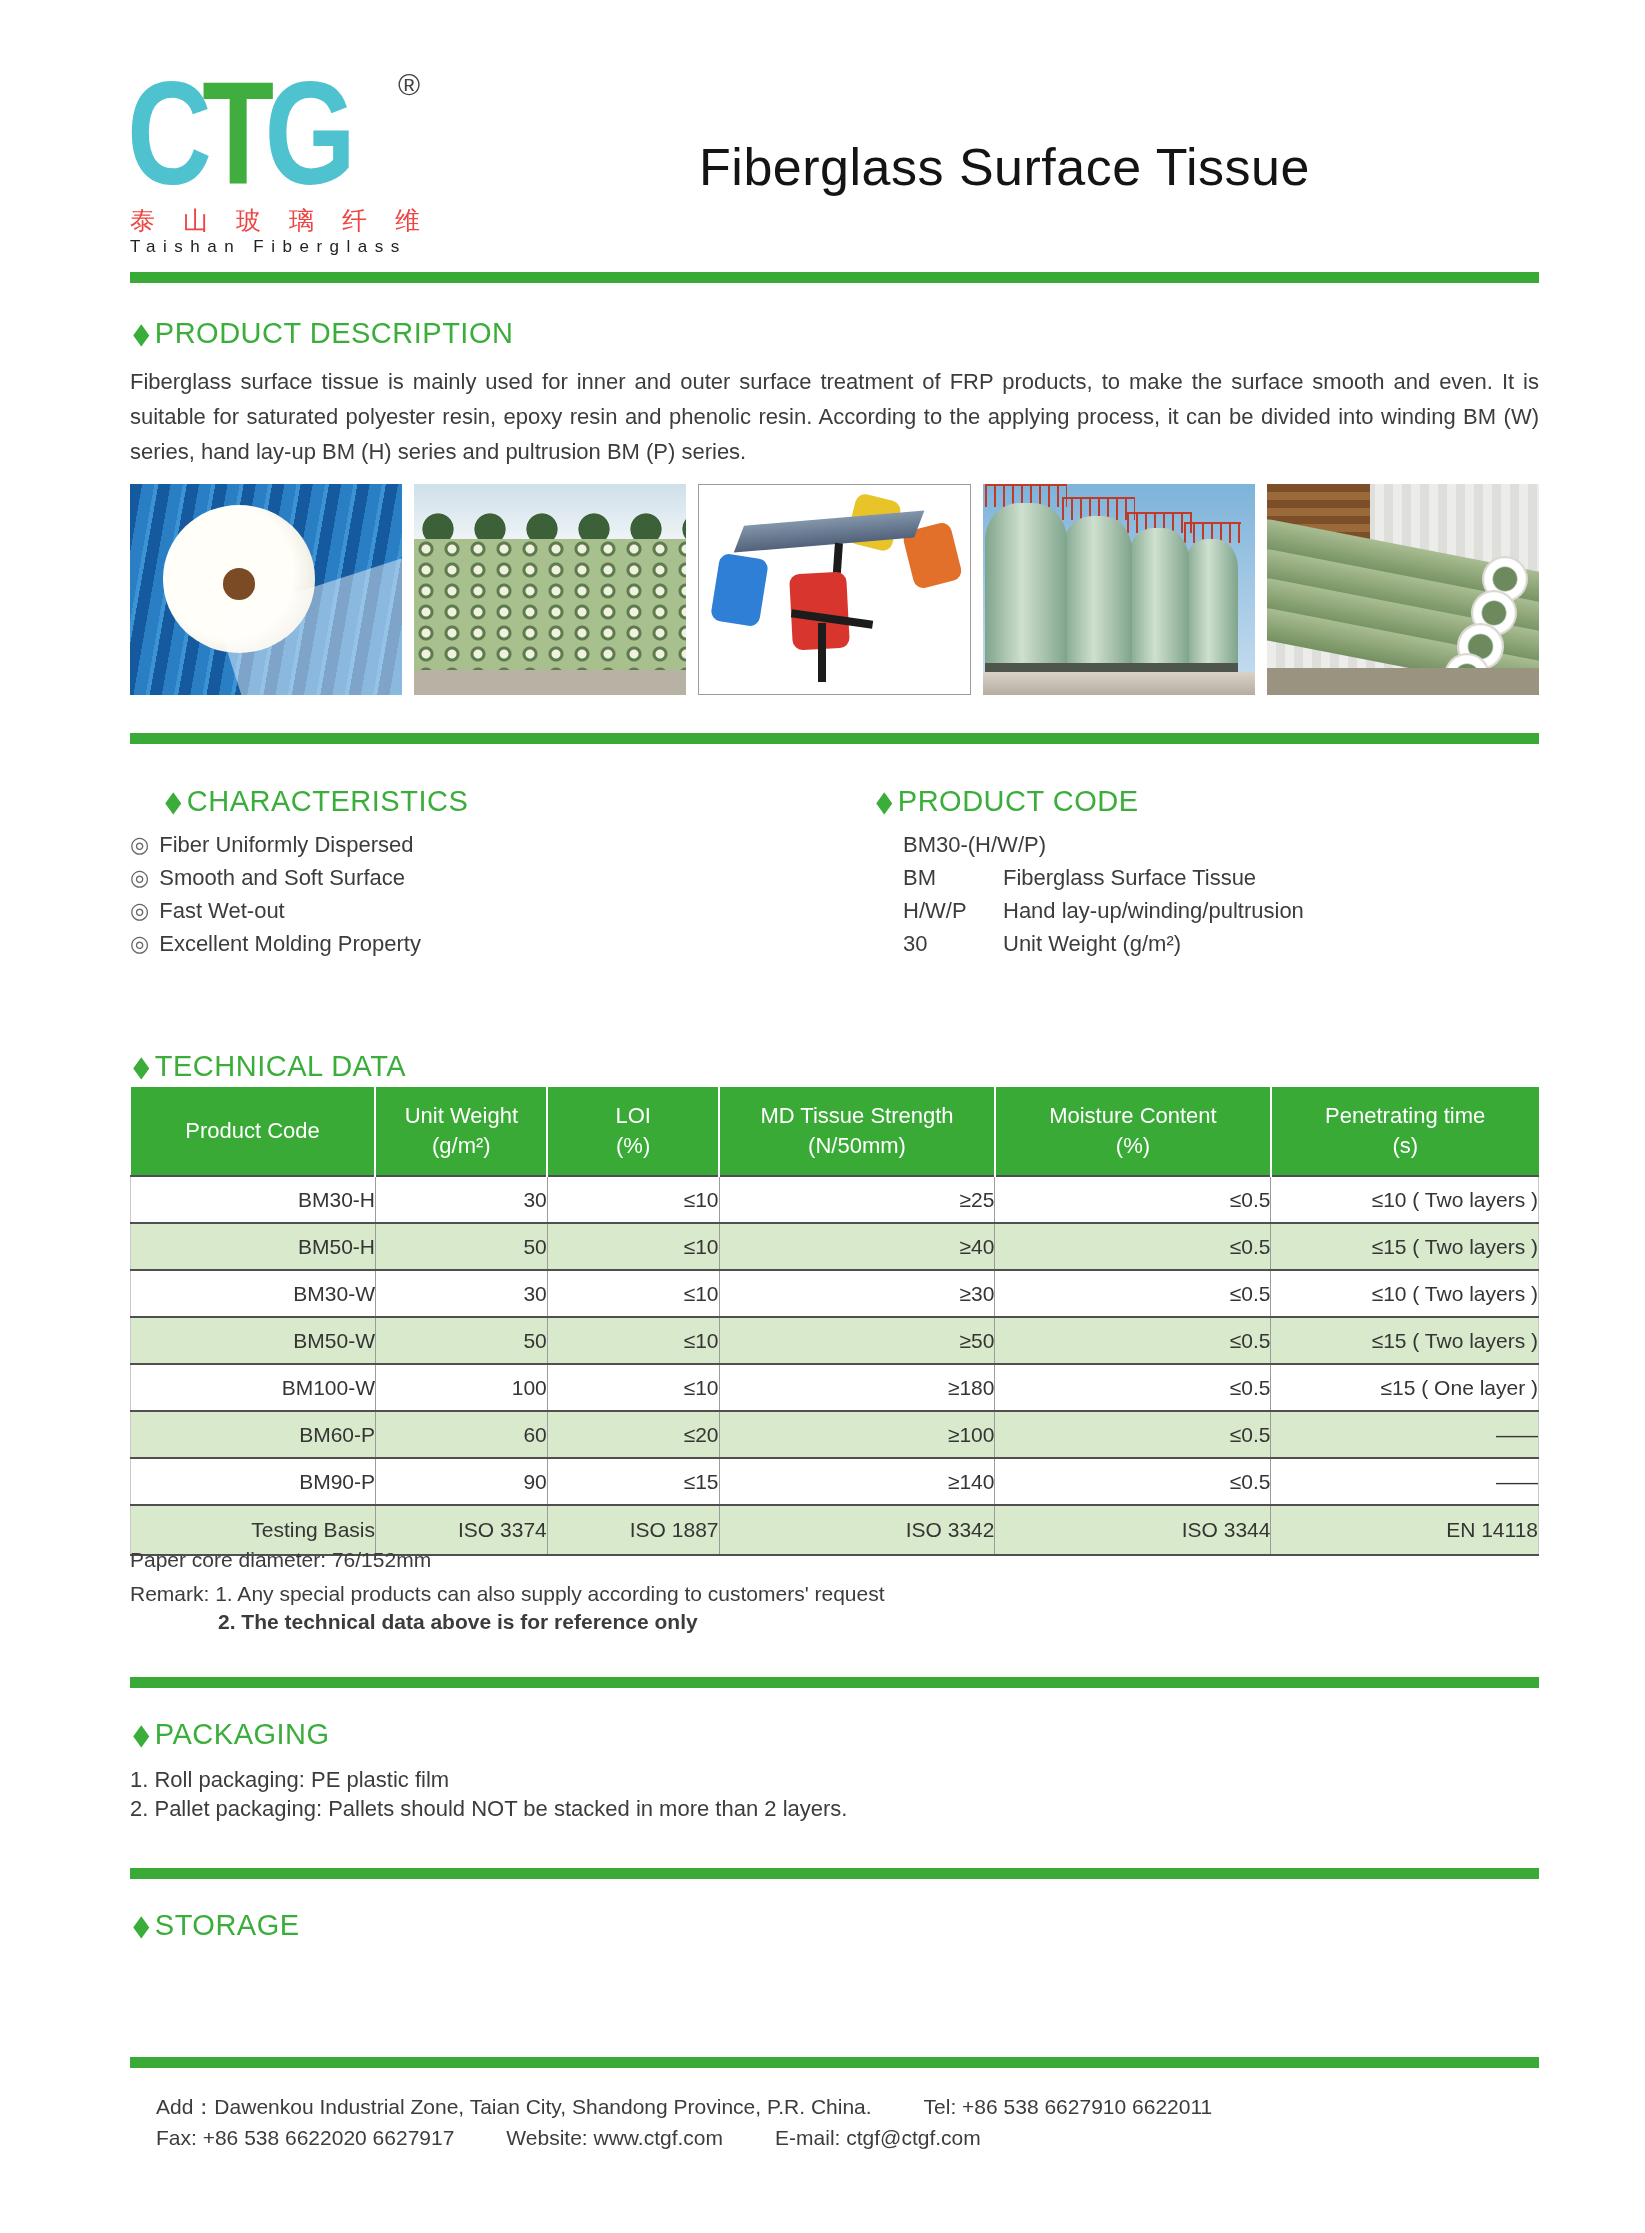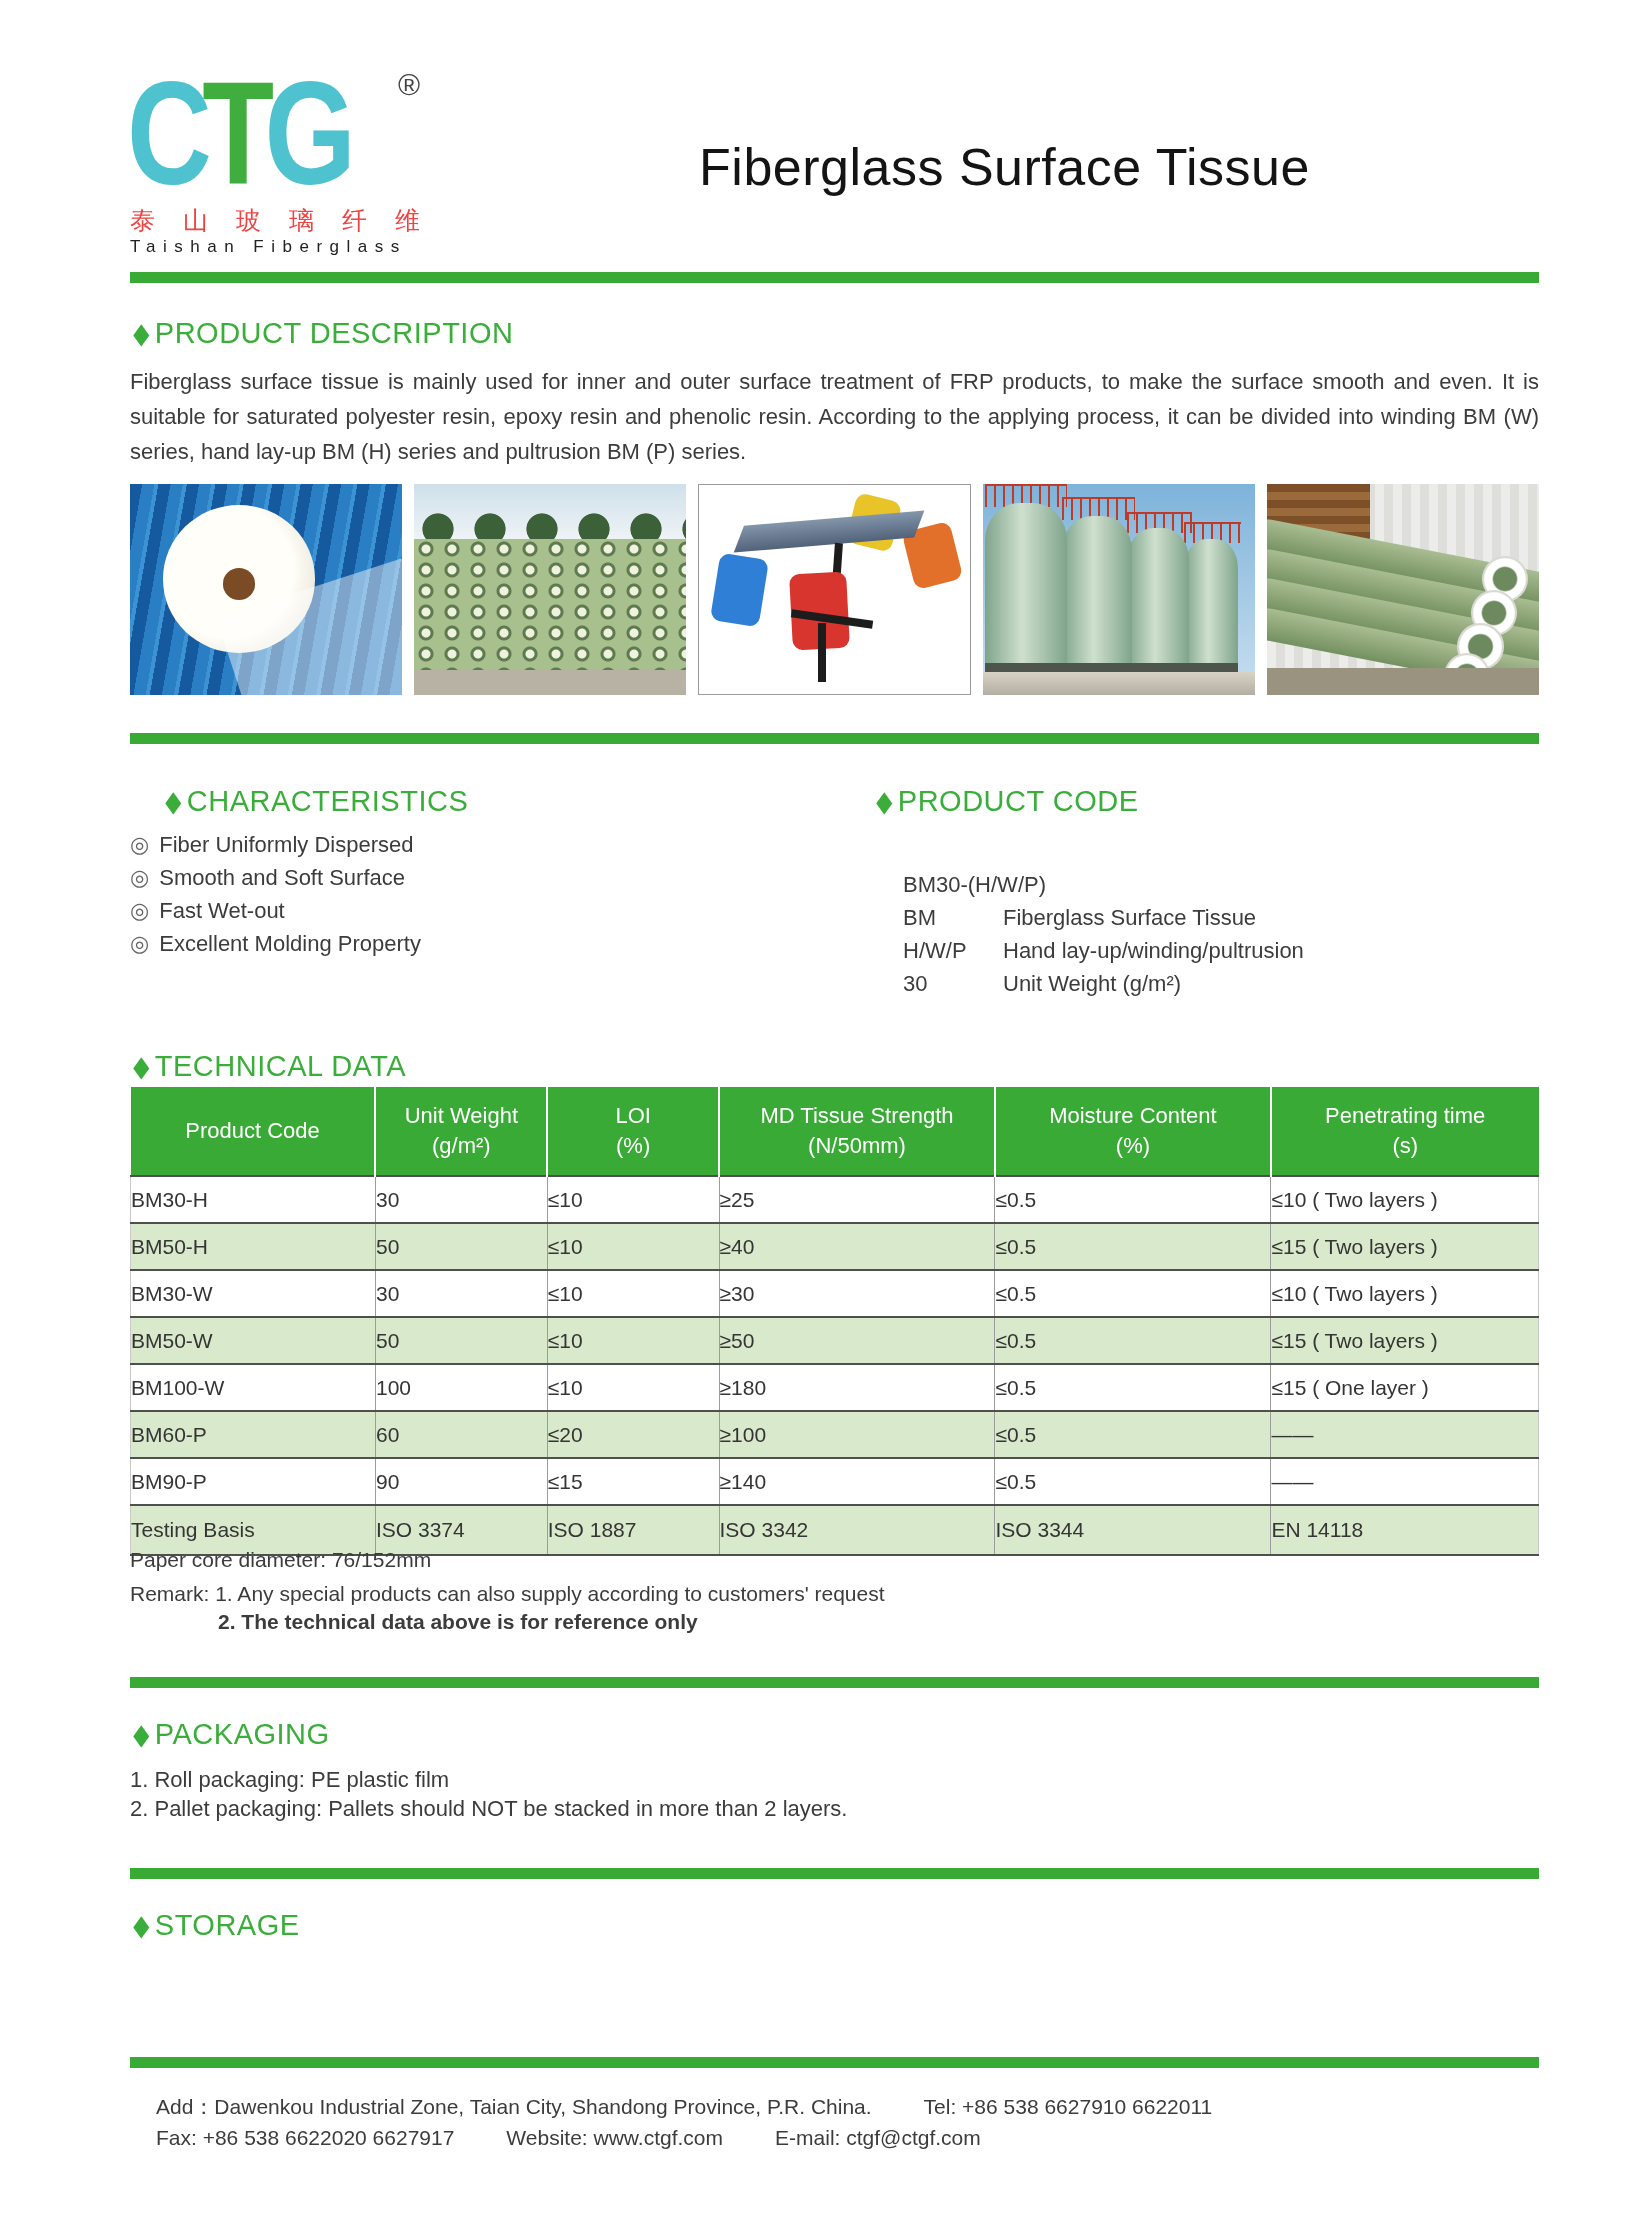--- a/index.html
+++ b/index.html
@@ -71,32 +71,32 @@
   .p5 .band{left:0;top:31%;width:56%;height:8%;background:repeating-linear-gradient(90deg,#62c6ad 0 22px,#e8f4ef 22px 44px);}
   .p5 .pipe{left:-6%;width:118%;height:15%;border-radius:18px;background:linear-gradient(#a9bd92,#749060);transform:rotate(11deg);}
   .p5 .q1{top:30%;} .p5 .q2{top:44%;} .p5 .q3{top:58%;} .p5 .q4{top:72%;}
   .p5 .rim{border-radius:50%;background:radial-gradient(circle,#6d8a5e 35%,#fff 40% 62%,#d9d9d2 66%);width:17%;height:22%;}
   .p5 .r1{right:4%;top:34%;} .p5 .r2{right:8%;top:50%;} .p5 .r3{right:13%;top:66%;} .p5 .r4{right:18%;top:80%;}
   .p5 .floor{left:0;bottom:0;width:100%;height:13%;background:#99937f;}
   
   .chars-list{position:absolute;left:130px;top:828px;list-style:none;margin:0;padding:0;
     font-size:22px;line-height:33px;color:#3c3c3c;}
   .bullet{color:#666;margin-right:10px;font-size:22px;}
-  .pcode-block{position:absolute;left:903px;top:868px;font-size:22px;line-height:33px;color:#3c3c3c;}
+  .pcode-block{position:absolute;left:903px;top:828px;font-size:22px;line-height:33px;color:#3c3c3c;}
   .pcode-row{display:flex;}
   .pcode-term{width:100px;flex:none;}
   
   .tech-table{position:absolute;left:130px;top:1087px;width:1409px;border-collapse:collapse;
     table-layout:fixed;font-size:21px;color:#353535;border-bottom:2px solid #4f4f4f;}
   .tech-table col.c1{width:17.4%;} .tech-table col.c2{width:12.2%;} .tech-table col.c3{width:12.2%;}
   .tech-table col.c4{width:19.6%;} .tech-table col.c5{width:19.6%;} .tech-table col.c6{width:19.0%;}
   .tech-table th{background:#3aaa36;color:#fff;font-weight:400;font-size:22px;height:88px;
     border-left:2px solid #fff;line-height:30px;vertical-align:middle;padding:0;}
   .tech-table th:first-child{border-left:none;}
-  .tech-table td{height:45px;text-align:left;vertical-align:middle;
+  .tech-table td{height:45px;text-align:right;vertical-align:middle;
     border-top:2px solid #4f4f4f;border-left:1px solid #9c9c9c;padding:0;}
   .tech-table td:first-child{border-left:1px solid #c9c9c9;}
   .tech-table td:last-child{border-right:1px solid #c9c9c9;}
   .tech-table tbody tr:nth-child(even){background:#d9e9cb;}
   .tech-table tbody tr:last-child td{height:48px;}
   .th2:empty{display:none;}
   
   .note{position:absolute;left:130px;font-size:21px;color:#3c3c3c;white-space:pre;}
   .note-core{top:1548px;} .note-remark1{top:1582px;} .note-remark2{top:1610px;left:218px;font-weight:bold;}
   

